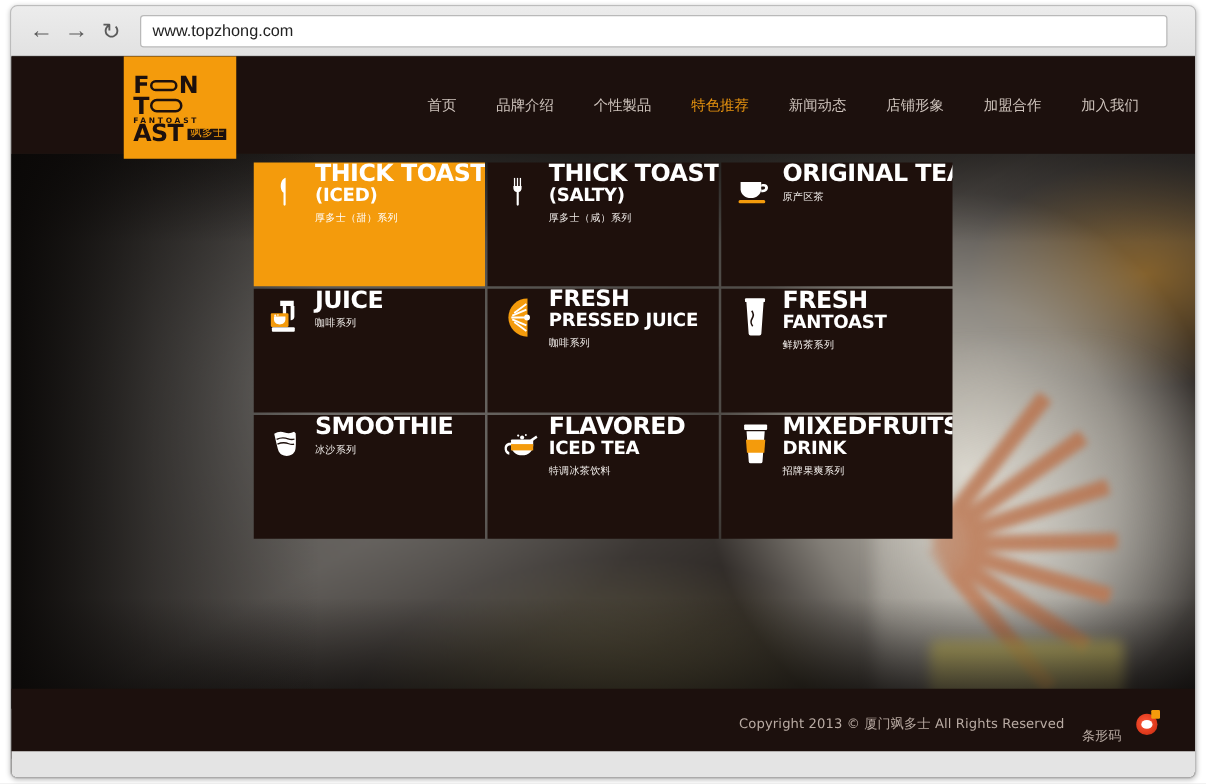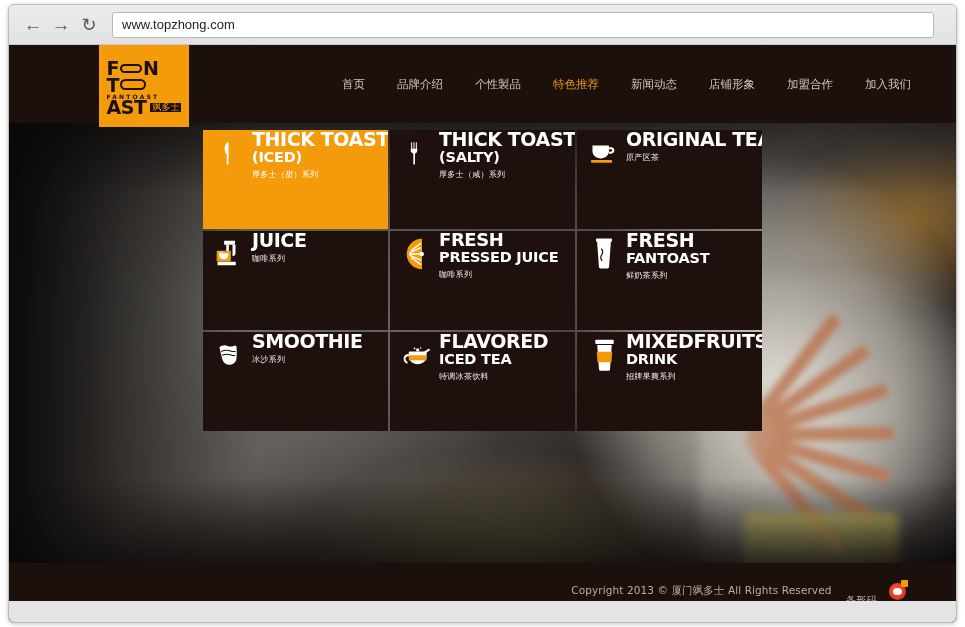--- a/index.html
+++ b/index.html
@@ -225,25 +225,25 @@
     letter-spacing: 0.3px;
     white-space: nowrap;
     font-family: "DejaVu Sans", sans-serif;
   }
   .tile.accent .t-line1, .tile.accent .t-line2 { color: #ffffff; }
   .tile.accent .t-cn { color: #ffffff; }
   .tile.wide .t-line1 { font-size: 18px; }
 
   
   .site-footer {
-    position: absolute; left: 0; bottom: 4px;
+    position: absolute; left: 0; bottom: 16px;
     width: 949px; height: 56px;
     background: #1c100d;
     display: flex; align-items: center; justify-content: flex-end;
-    padding-right: 52px;
+    padding-right: 32px;
     z-index: 6;
   }
   .copy {
     font-size: 10.5px; color: #b9aba3;
     font-family: "DejaVu Sans", sans-serif;
     letter-spacing: 0.1px;
   }
   .barcode-link {
     font-size: 10.5px; color: #b9aba3;
     margin-left: 14px; cursor: pointer;

